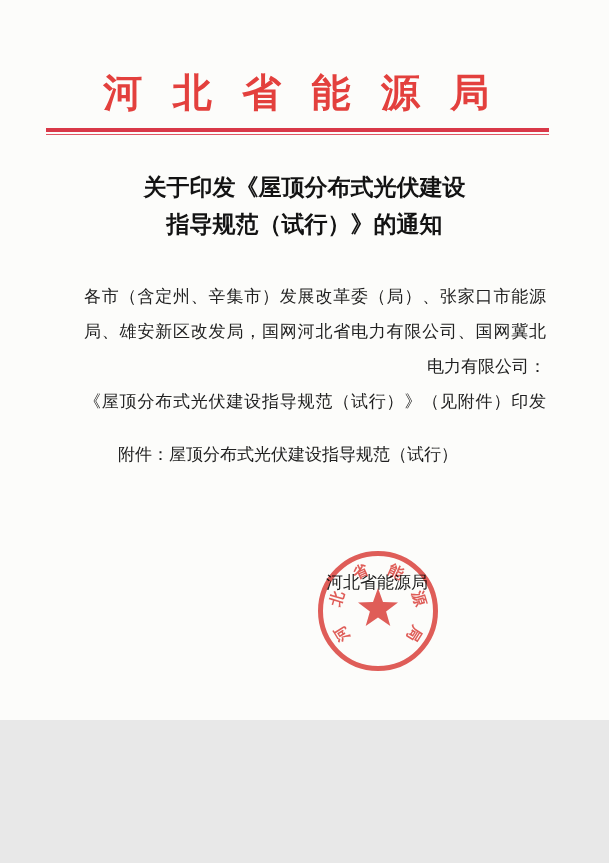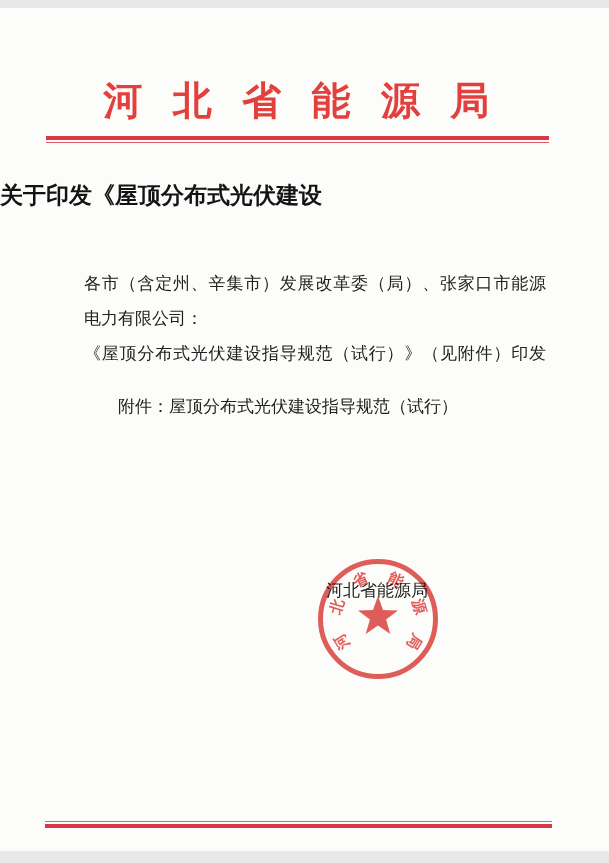--- a/index.html
+++ b/index.html
@@ -6,57 +6,58 @@
     --header_red:#e3403d;
     --rule_red:#d93848;
     --seal_red:#de4743;
     --text_black:#212121;
     --title_black:#131313;
     --page_bg:#fcfcfa;
   }
   html,body{margin:0;padding:0;background:#e8e8e8;}
   .page{
     position:relative;
-    width:609px;height:843px;
+    width:609px;height:720px;
     background:var(--page_bg);
-    margin:8px auto;
+    margin:0 auto;
     overflow:hidden;
     font-family:"Liberation Serif","DejaVu Serif",serif;
   }
   .agency-header{
     position:absolute;
     top:66px;left:0;right:0;
     text-align:center;
     font-size:39px;
     font-weight:bold;
     color:var(--header_red);
     letter-spacing:0.78em;
     padding-left:14px;
     white-space:nowrap;
   }
   .rule-top{position:absolute;left:46px;top:128px;width:503px;}
   .rule-top .thick{height:4px;background:var(--rule_red);}
   .rule-top .thin{height:1px;background:var(--rule_red);margin-top:2px;opacity:.85;}
   .doc-title{
     position:absolute;
     top:169px;left:0;right:0;
+    text-align:center;
     font-size:23px;
     line-height:37px;
     font-weight:bold;
     color:var(--title_black);
   }
   .body-block{
     position:absolute;
-    left:84px;top:258px;
+    left:84px;top:279px;
     width:462px;
     font-size:17px;
     line-height:35px;
     color:var(--text_black);
   }
-  .line{text-align:left;white-space:nowrap;}
+  .line{text-align:right;white-space:nowrap;}
   .line-j{text-align:justify;text-align-last:justify;}
   .indent-first{padding-left:34px;}
   .attachment-line{margin-top:18px;padding-left:34px;white-space:nowrap;}
   .sign-block{
     position:absolute;
     top:572px;left:272px;
     width:210px;
     text-align:center;
     font-size:17px;
     line-height:22px;
@@ -87,24 +88,26 @@
 
   <div class="agency-header">河北省能源局</div>
 
   <div class="rule-top">
     <div class="thick"></div>
     <div class="thin"></div>
   </div>
 
   <div class="doc-title">
     <div>关于印发《屋顶分布式光伏建设</div>
+    <div>指导规范（试行）》的通知</div>
   </div>
 
   <div class="body-block">
     <div class="line line-j">各市（含定州、辛集市）发展改革委（局）、张家口市能源</div>
+    <div class="line line-j">局、雄安新区改发局，国网河北省电力有限公司、国网冀北</div>
     <div class="line">电力有限公司：</div>
 
     <div class="line line-j">《屋顶分布式光伏建设指导规范（试行）》（见附件）印发</div>
 
     <div class="attachment-line">附件：屋顶分布式光伏建设指导规范（试行）</div>
   </div>
 
   <div class="sign-block">
     <div>河北省能源局</div>
   </div>

